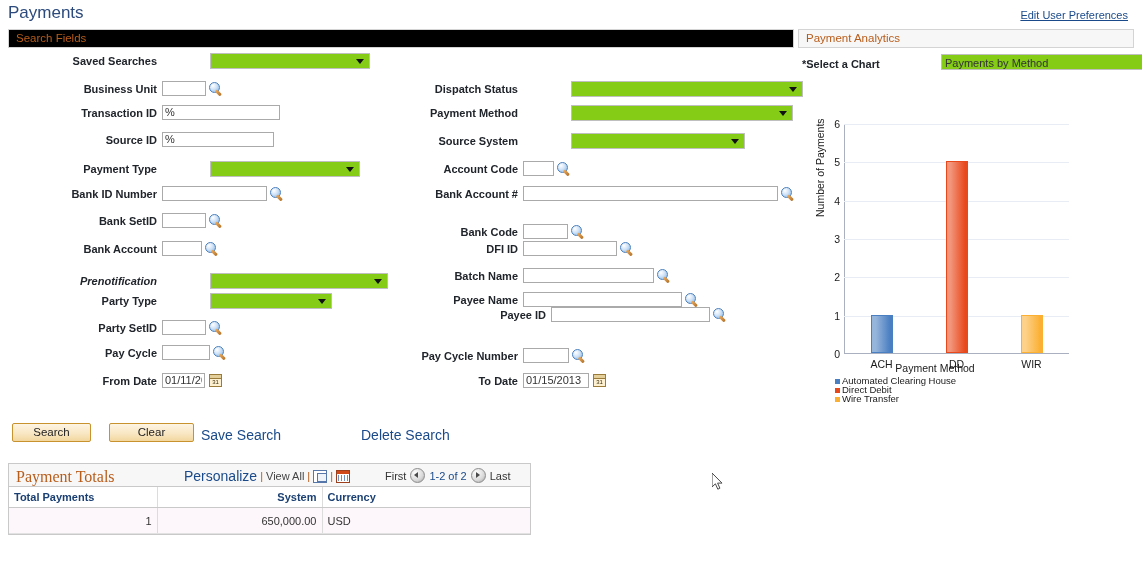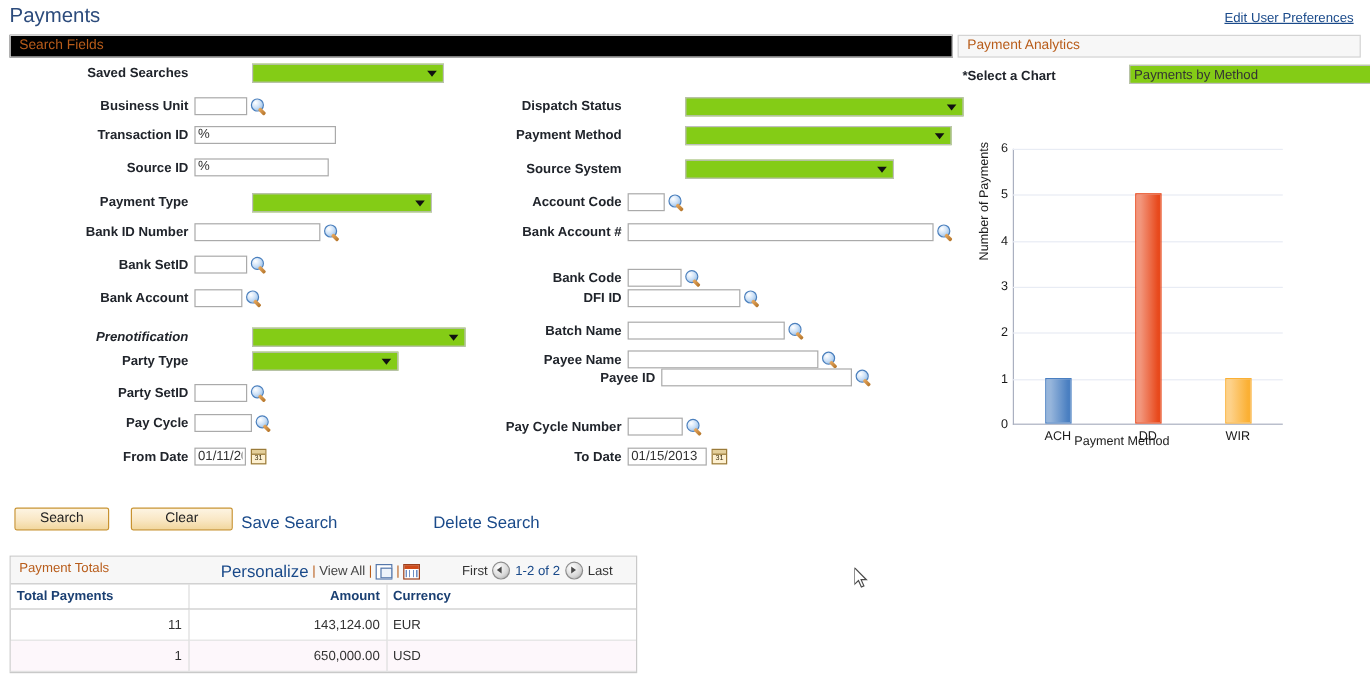--- a/index.html
+++ b/index.html
@@ -66,21 +66,21 @@
     background:linear-gradient(180deg,#fdf4e2 0%,#f9e7c4 55%,#f2d79e 100%);
     font-size:11.5px;color:#222;text-align:center;line-height:17px;cursor:pointer;
     font-family:"Liberation Sans",sans-serif;box-sizing:border-box;
   }
   .txtlink{font-size:14px;color:#1a4a8a;cursor:pointer;font-family:"Liberation Sans",sans-serif;}
 
   
   .grid{position:absolute;left:8px;top:463px;width:523px;border:1px solid #c9c9c9;
     box-sizing:border-box;background:#fff;}
   .grid-hdr{height:22px;background:#f7f7f7;border-bottom:1px solid #c9c9c9;position:relative;}
-  .grid-title{position:absolute;left:7px;top:4px;font-size:11px;color:#b85c1a;}
+  .grid-title{position:absolute;left:7px;top:4px;font-size:16px;color:#b85c1a;font-family:Liberation Serif, serif;}
   .grid-tools{position:absolute;left:175px;top:4px;font-size:11px;color:#444;
     display:flex;align-items:center;gap:3px;}
   .grid-tools .sep{color:#b85c1a;}
   .grid-nav{position:absolute;left:376px;top:4px;font-size:11px;color:#333;
     display:flex;align-items:center;gap:4px;}
   .navarrow{width:13px;height:13px;border-radius:50%;
     background:radial-gradient(circle at 35% 30%,#ffffff,#d8d8d8 60%,#9c9c9c 100%);
     border:1px solid #8d8d8d;position:relative;display:inline-block;}
   .navarrow:after{content:"";position:absolute;top:3px;width:0;height:0;
     border-top:3px solid transparent;border-bottom:3px solid transparent;}
@@ -399,30 +399,25 @@
   </div>
   <table class="pt">
     <colgroup>
         <col style="width:148px">
         <col style="width:165px">
         <col style="width:208px">
       </colgroup>
     <thead>
       <tr>
         <th style="text-align:left">Total Payments</th>
-        <th style="text-align:right">Amount</th>
+        <th style="text-align:right">System</th>
         <th style="text-align:left;border-right:none;">Currency</th>
       </tr>
     </thead>
     <tbody id="grid-body">
-        <tr>
-          <td class="num">11</td>
-          <td class="amt">143,124.00</td>
-          <td style="border-right: none;">EUR</td>
-        </tr>
         <tr class="alt">
           <td class="num">1</td>
           <td class="amt">650,000.00</td>
           <td style="border-right: none;">USD</td>
         </tr>
       </tbody>
   </table>
 </div>
 
 <div class="chart-wrap">
@@ -452,17 +447,31 @@
       <div class="ytick" style="top: 0px;">6</div>
       <div class="bar" style="left: 26.5px; width: 22px; height: 38.3333px; border: 1px solid rgb(74, 127, 193); background: linear-gradient(90deg, rgb(150, 181, 219) 0%, rgb(150, 181, 219) 18%, rgb(74, 127, 193) 90%, rgb(74, 127, 193) 100%);"></div>
       <div class="xtick" style="left: 37.5px;">ACH</div>
       <div class="bar" style="left: 101.5px; width: 22px; height: 191.667px; border: 1px solid rgb(232, 73, 28); background: linear-gradient(90deg, rgb(242, 149, 123) 0%, rgb(242, 149, 123) 18%, rgb(232, 73, 28) 90%, rgb(232, 73, 28) 100%);"></div>
       <div class="xtick" style="left: 112.5px;">DD</div>
       <div class="bar" style="left: 176.5px; width: 22px; height: 38.3333px; border: 1px solid rgb(251, 176, 52); background: linear-gradient(90deg, rgb(253, 209, 137) 0%, rgb(253, 209, 137) 18%, rgb(251, 176, 52) 90%, rgb(251, 176, 52) 100%);"></div>
       <div class="xtick" style="left: 187.5px;">WIR</div>
     </div>
 
   <div class="xlabel">Payment Method</div>
+  <div class="legend" id="chart-legend">
+      <div>
+        <span class="swatch" style="background: rgb(74, 127, 193);"></span>
+        <span>Automated Clearing House</span>
+      </div>
+      <div>
+        <span class="swatch" style="background: rgb(232, 73, 28);"></span>
+        <span>Direct Debit</span>
+      </div>
+      <div>
+        <span class="swatch" style="background: rgb(251, 176, 52);"></span>
+        <span>Wire Transfer</span>
+      </div>
+    </div>
 </div>
 
 <svg class="cursor" viewBox="0 0 12 18">
   <polygon points="0,0 0,14 3.4,10.8 5.8,16.2 7.9,15.2 5.6,10.1 10,10.1" fill="#ffffff" stroke="#4a4a4a" stroke-width="1"></polygon>
 </svg>
 
 </body></html>

